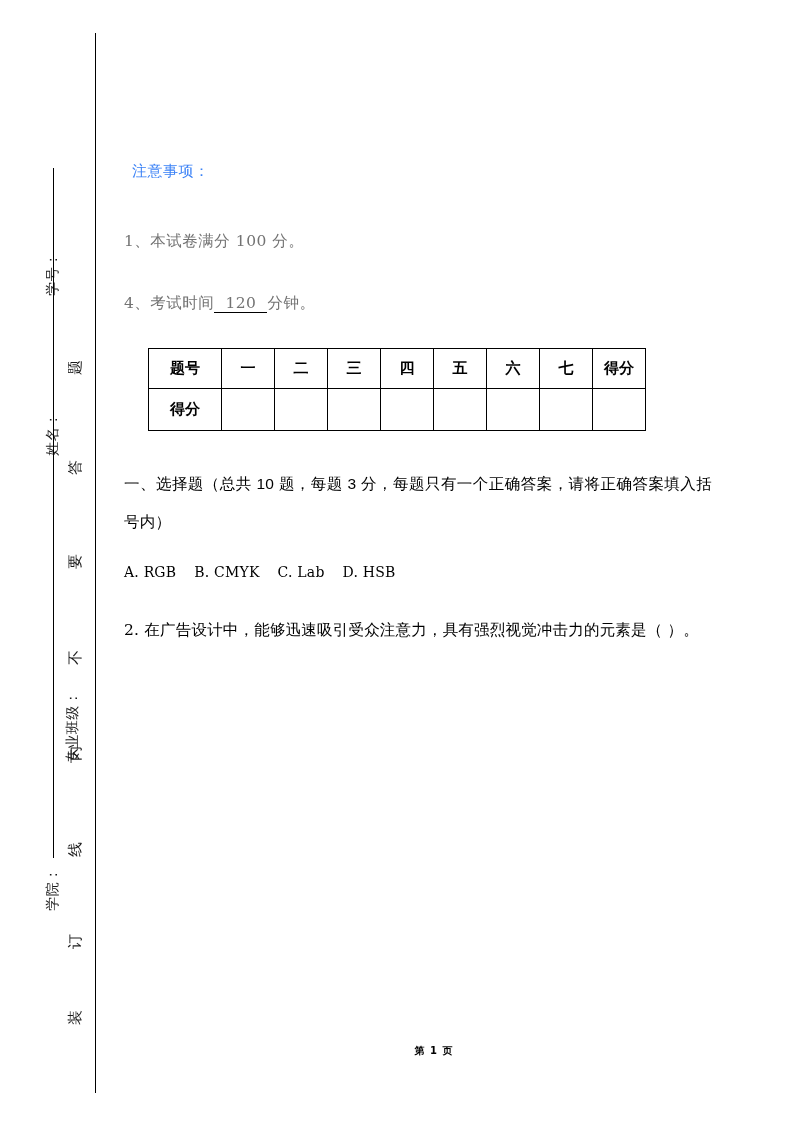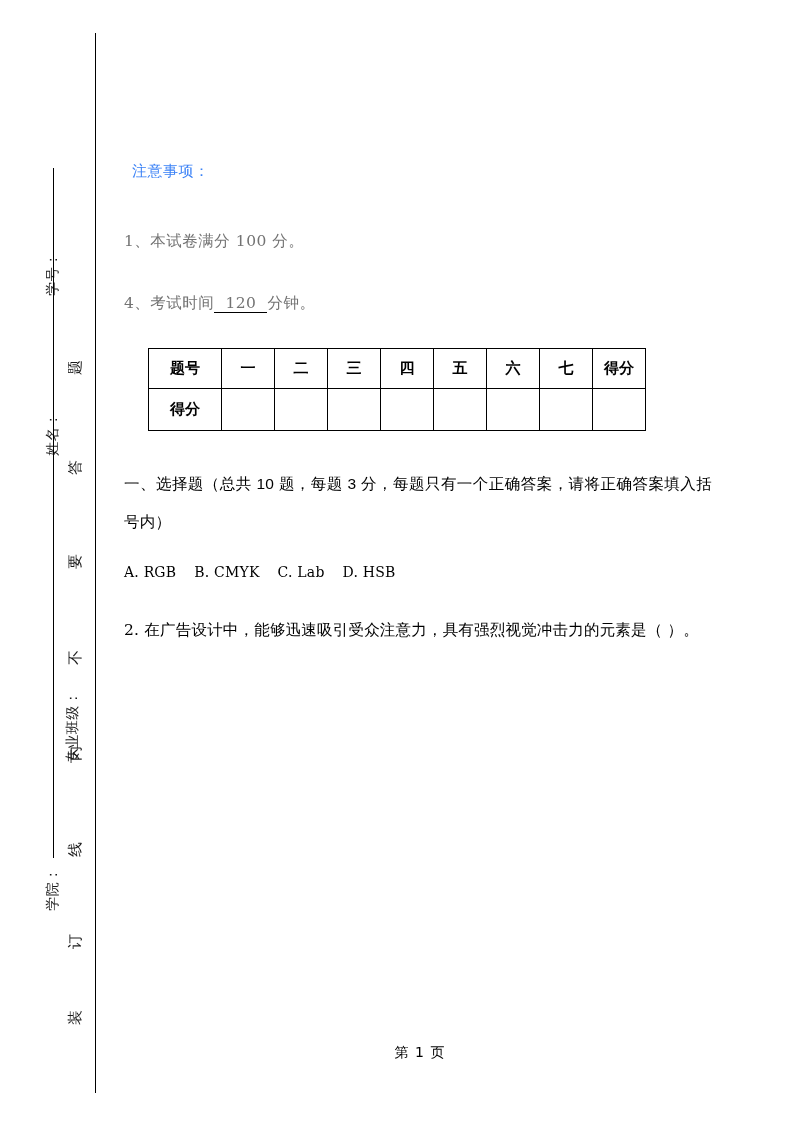--- a/index.html
+++ b/index.html
@@ -189,27 +189,27 @@
     margin-right: 18px;
     white-space: nowrap;
   }
   .q-options .opt-han {
     font-family: "DejaVu Sans", "Liberation Sans", sans-serif;
   }
 
   
   #page-footer {
     position: absolute;
-    left: 126px;
+    left: 140px;
     top: 1044px;
     width: 588px;
     text-align: center;
     font-family: "DejaVu Sans", "Liberation Sans", sans-serif;
-    font-weight: normal;
-    font-size: 14px;
+    font-weight: bold;
+    font-size: 10px;
     letter-spacing: 1px;
   }
 </style>
 </head>
 <body>
 
 <div id="page">
 
   <div id="binding-margin">
     <div id="binding-rule"></div>

